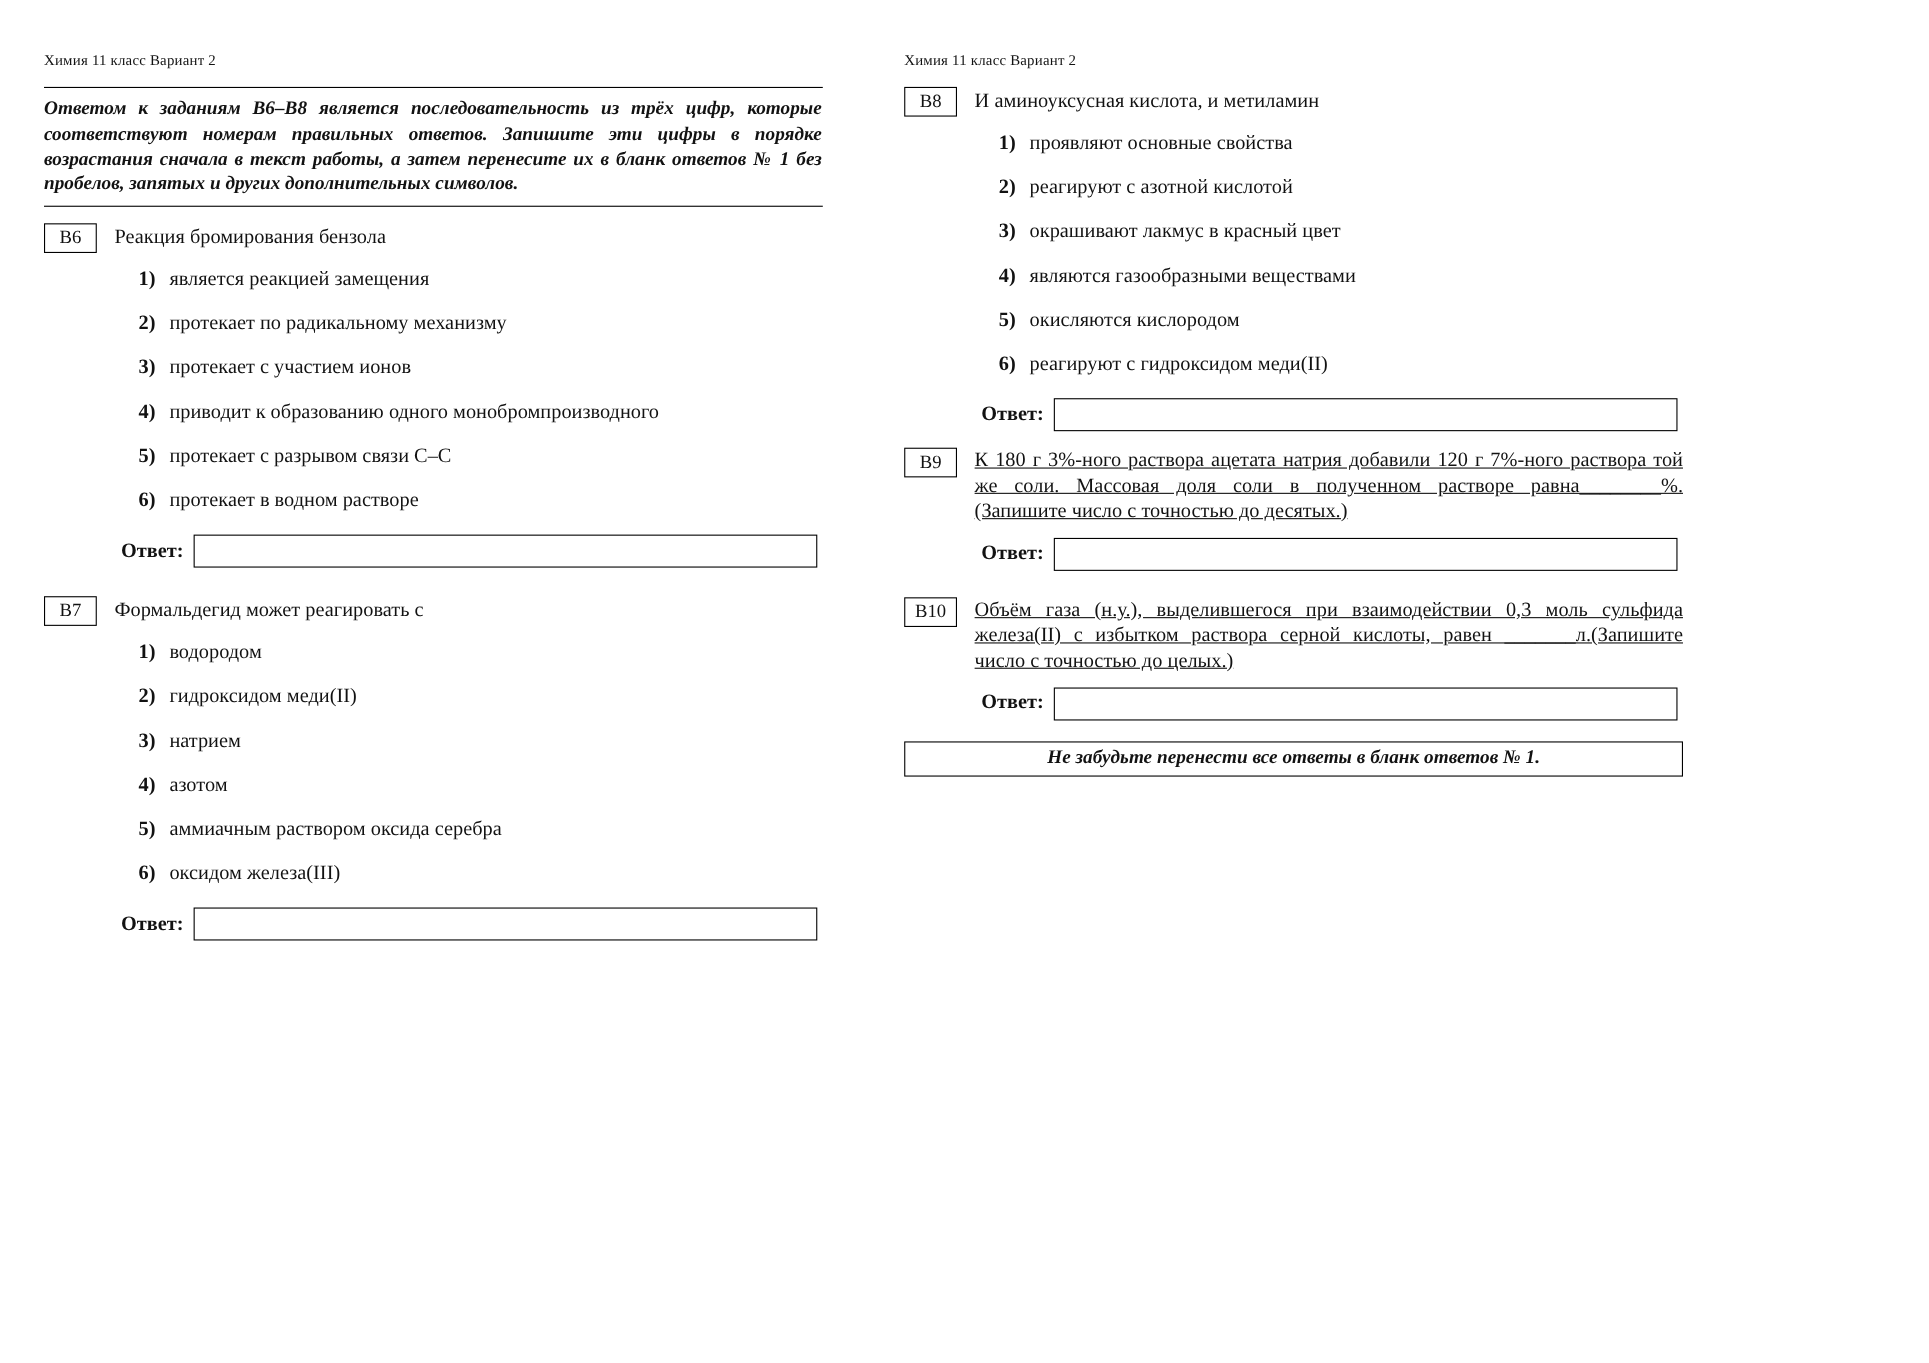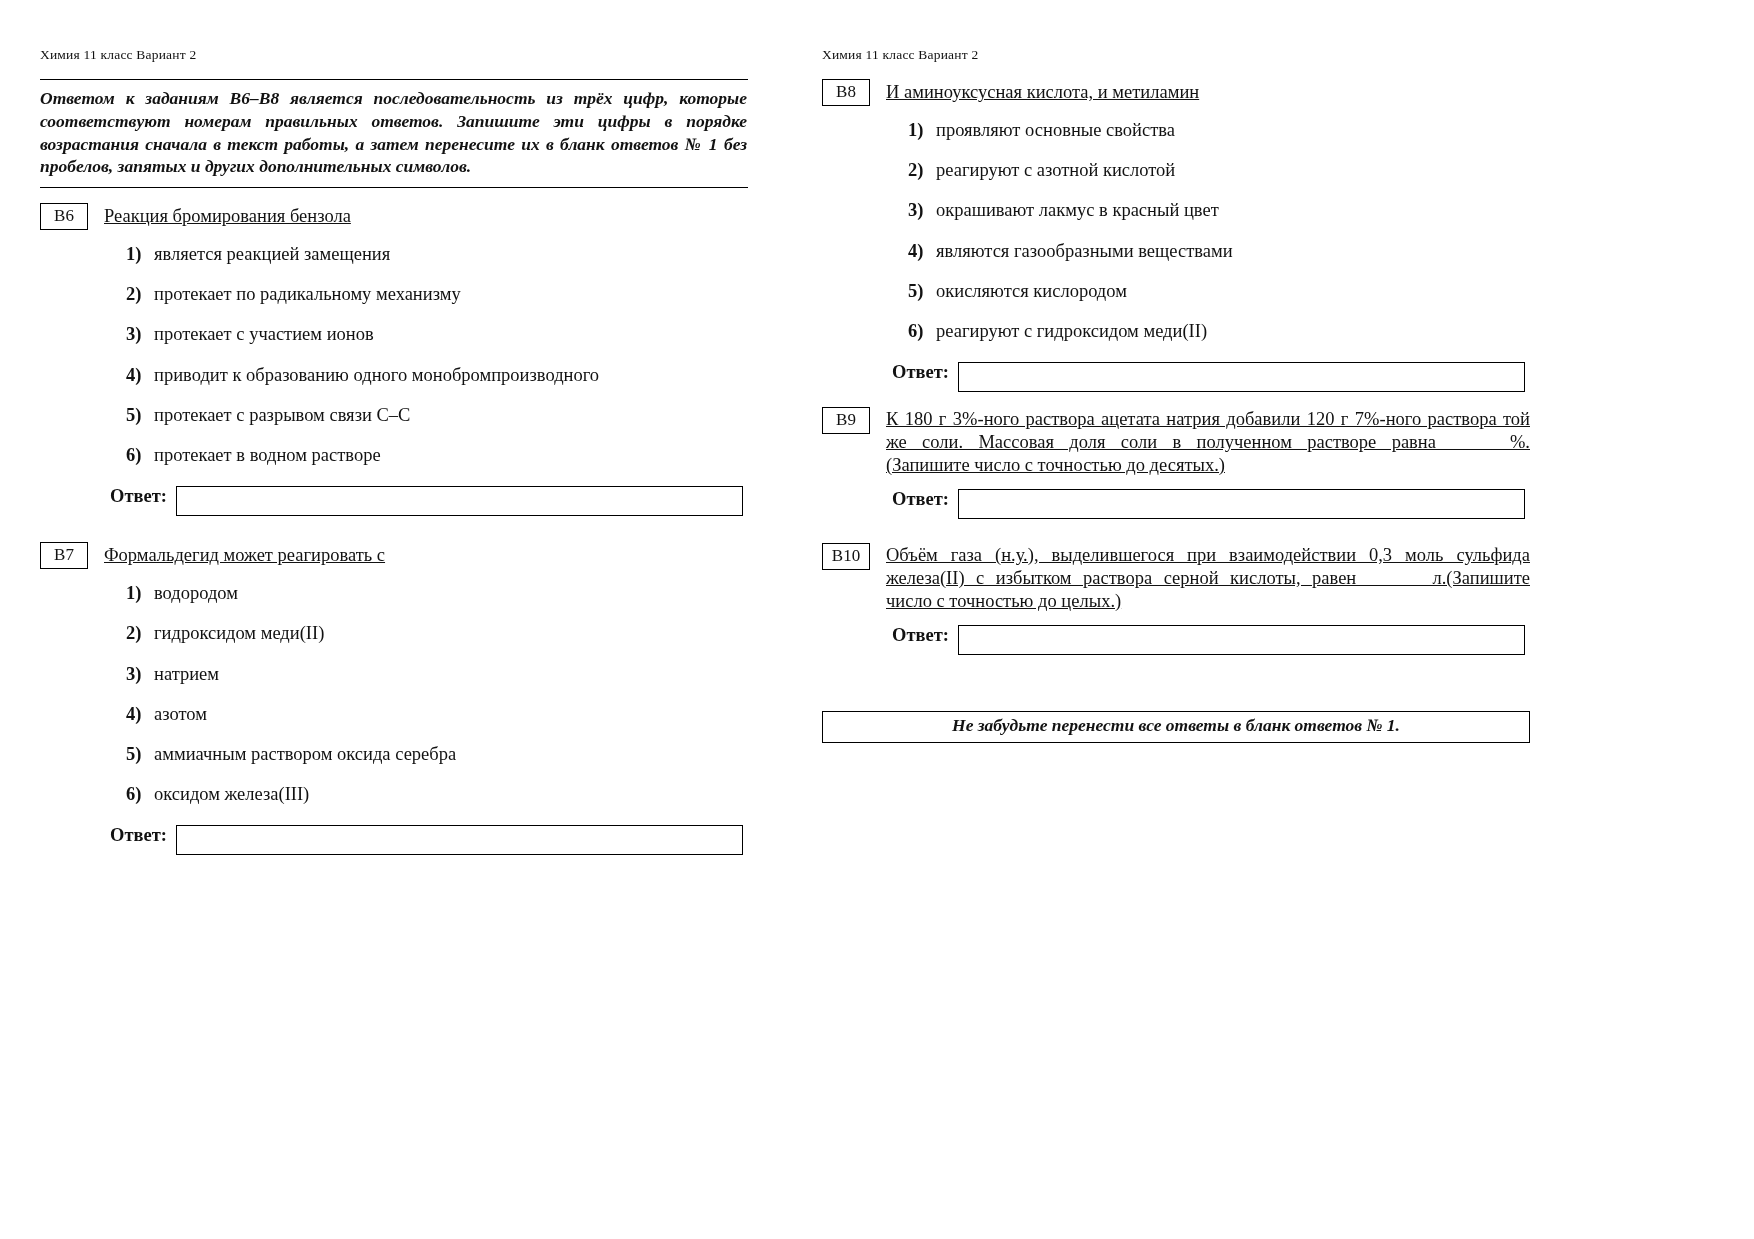--- a/index.html
+++ b/index.html
@@ -35,37 +35,37 @@
   .qbox {
     flex: 0 0 auto;
     min-width: 48px;
     border: 1.5px solid #000;
     padding: 2px 6px 3px;
     font-weight: normal;
     font-size: 17px;
     text-align: center;
     margin-right: 16px;
   }
-  .q-prompt { font-size: 18.5px; padding-top: 3px; text-decoration: underline; }
+  .q-prompt { font-size: 18.5px; padding-top: 3px; }
   .q-text   { flex: 1; font-size: 18.5px; line-height: 1.24; text-align: justify; padding-top: 1px; text-decoration: underline; }
 
   .options { margin: 13px 0 0 86px; }
   .option { display: flex; font-size: 18.5px; line-height: 1.2; }
   .option + .option { margin-top: 18px; }
   .opt-num { font-weight: bold; flex: 0 0 auto; min-width: 28px; }
 
-  .answer-row { margin: 20px 5px 0 70px; display: flex; }
+  .answer-row { margin: 20px 5px 0 70px; display: flex; align-items: center; }
   .answer-row.tight { margin-top: 12px; }
   .answer-label { font-weight: bold; font-size: 18.5px; margin-right: 9px; white-space: nowrap; }
   .answer-box { flex: 1; height: 30px; border: 1.5px solid #000; background: #fff; }
 
   .instruction-2 { margin-top: 28px; }
 
   .footer-note {
-    margin-top: 56px;
+    margin-top: 19px;
     border: 1.5px solid #000;
     text-align: center;
     font-weight: bold;
     font-style: italic;
     font-size: 17.5px;
     padding: 3px 0 6px;
   }
 </style>
 </head>
 <body>

